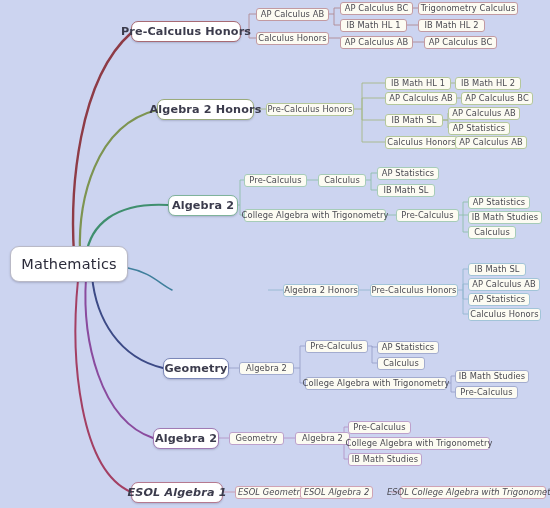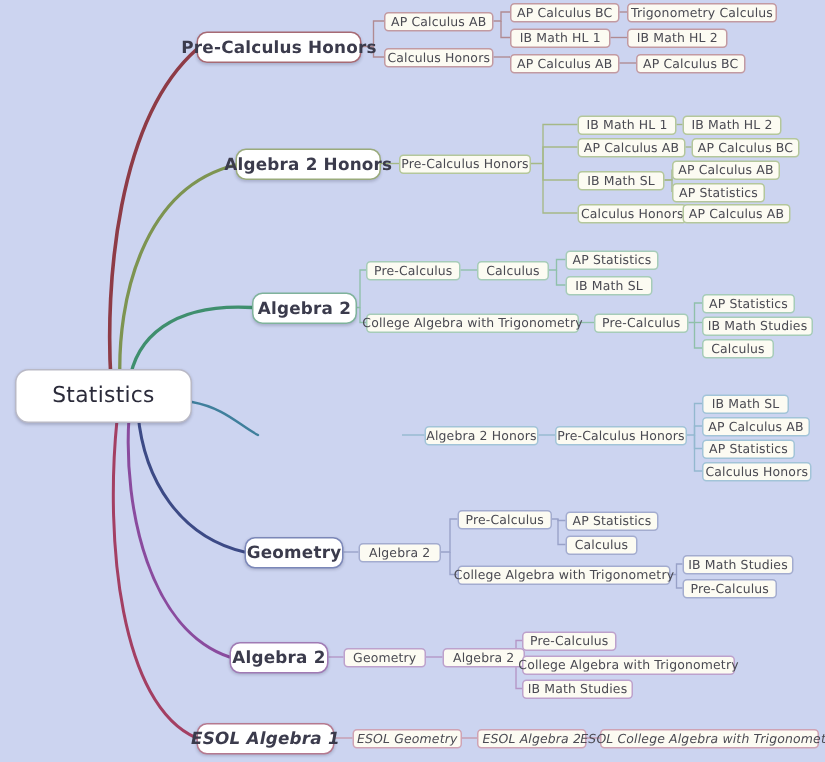--- a/index.html
+++ b/index.html
@@ -162,21 +162,21 @@
 
       <g stroke="#c799ac">
         <path d="M223,492 H235"></path>
           <path d="M308,492 H318"></path>
           <path d="M391,492 H400"></path>
       </g>
     </g>
   </svg>
 
   <div class="node root" style="left:10px;top:246px;width:118px;height:36px;">
-    <span>Statistics</span>
+    <span>Mathematics</span>
   </div>
 
 <div class="t-maroon" style="position: absolute; left: 0px; top: 0px; width: 550px; height: 508px;">
       <div class="node lvl1" style="left: 131px; top: 21px; width: 110px; height: 21px;">
         <span>Pre-Calculus Honors</span>
       </div>
       <div class="node sub" style="left: 256px; top: 8px; width: 73px; height: 13px;">
         <span>AP Calculus AB</span>
       </div>
       <div class="node sub" style="left: 256px; top: 32px; width: 73px; height: 13px;">
@@ -334,20 +334,20 @@
         <span>IB Math Studies</span>
       </div>
     </div>
     <div class="t-crimson" style="position: absolute; left: 0px; top: 0px; width: 550px; height: 508px; font-style: italic;">
       <div class="node lvl1" style="left: 131px; top: 482px; width: 92px; height: 21px;">
         <span>ESOL Algebra 1</span>
       </div>
       <div class="node sub" style="left: 235px; top: 486px; width: 73px; height: 13px;">
         <span>ESOL Geometry</span>
       </div>
-      <div class="node sub" style="left: 318px; top: 486px; width: 73px; height: 13px;">
+      <div class="node sub" style="left: 300px; top: 486px; width: 73px; height: 13px;">
         <span>ESOL Algebra 2</span>
       </div>
       <div class="node sub" style="left: 400px; top: 486px; width: 146px; height: 13px;">
         <span>ESOL College Algebra with Trigonometry</span>
       </div>
     </div>
   </div>
 
 </body></html>

